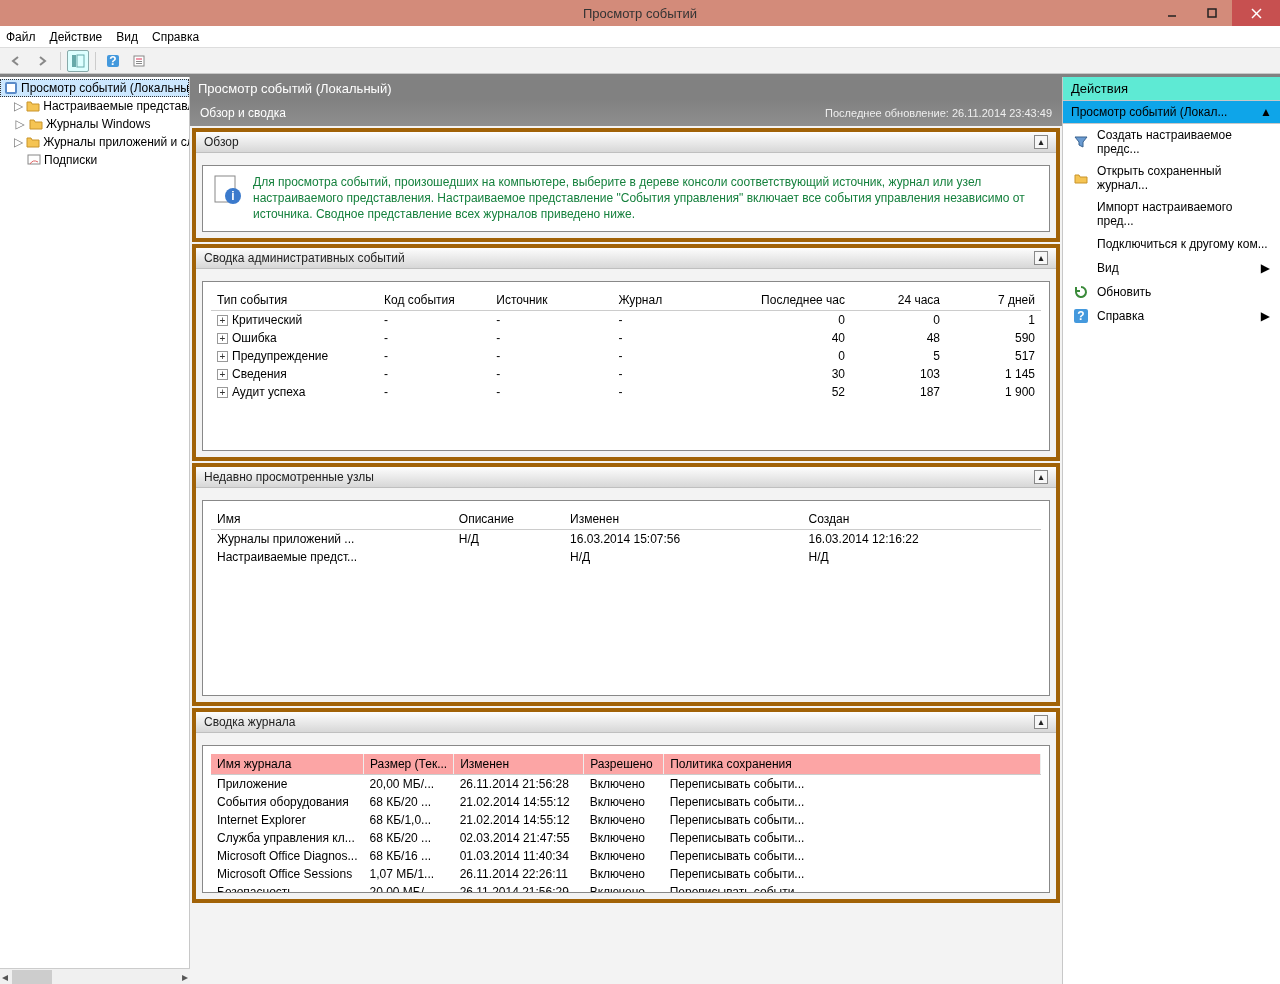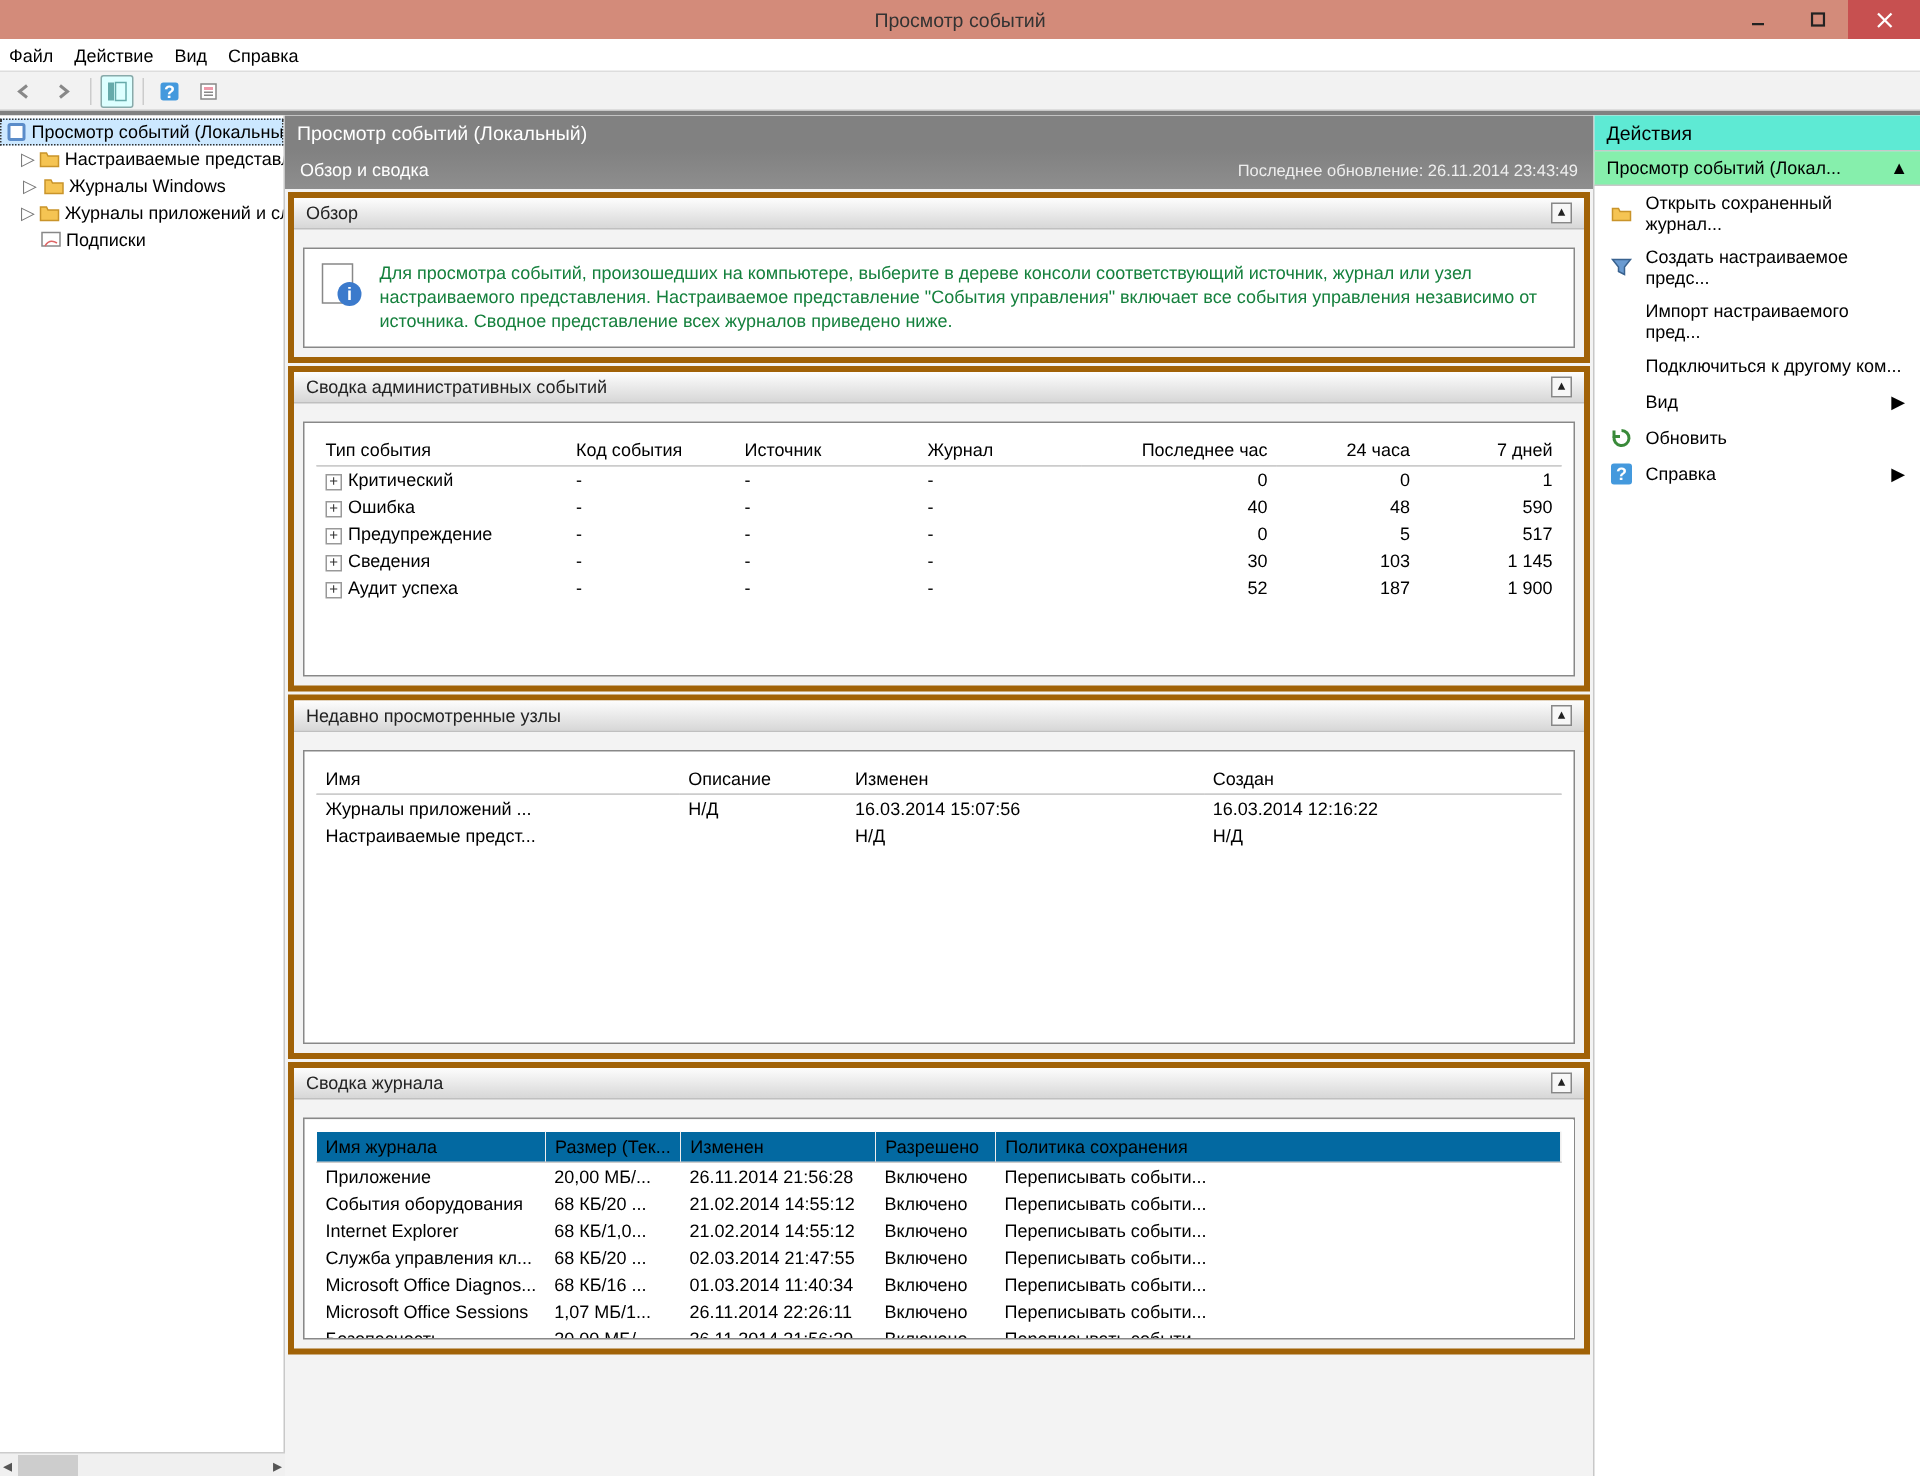--- a/index.html
+++ b/index.html
@@ -30,24 +30,24 @@
 .section-body { background: #fff; margin: 12px 6px 6px 6px; border: 1px solid #888; padding: 8px 8px 8px 8px; position: relative; }
 .overview-body { display: flex; gap: 10px; align-items: flex-start; }
 .infoicon { width: 32px; height: 40px; flex-shrink: 0; }
 .overview-text { font-size: 12px; line-height: 1.35; color: #15803d; padding-right: 8px;}
 .tbl { width: 100%; border-collapse: collapse; }
 .tbl th { text-align: left; font-weight: normal; padding: 3px 6px; border-bottom: 1px solid #ccc; font-size: 12px; white-space: nowrap;}
 .tbl td { padding: 2px 6px; font-size: 12px; white-space: nowrap; }
 .tbl .num { text-align: right; }
 .plusbox { display: inline-block; width: 11px; height: 11px; border: 1px solid #999; line-height: 9px; text-align: center; font-size: 10px; margin-right: 4px; color: #333; }
 .log-body { height: 148px; overflow-y: scroll; }
-.log-body .tbl th { position: sticky; top: 0; background: #0369a1; border-right:1px solid #eee;}
+.log-body .tbl th { position: sticky; top: 0; background: #fca5a5; border-right:1px solid #eee;}
 .rightpane { width: 218px; background: #fff; border-left: 1px solid #c8c8c8; display: flex; flex-direction: column; }
 .right-hdr { background: #5eead4; border-bottom: 1px solid #c8c8c8; padding: 4px 8px; font-size: 13px; }
-.right-sub { background: #86efac; padding: 4px 8px; display: flex; justify-content: space-between; align-items: center; font-size: 12px; border-bottom: 1px solid #c8c8c8;}
+.right-sub { background: #0ea5e9; padding: 4px 8px; display: flex; justify-content: space-between; align-items: center; font-size: 12px; border-bottom: 1px solid #c8c8c8;}
 .actions { list-style: none; }
 .actions li { display: flex; align-items: center; gap: 8px; padding: 4px 10px; cursor: default; }
 .actions .aic { width: 16px; height: 16px; flex-shrink: 0; display:inline-flex; align-items:center; justify-content:center;}
 .actions .arrow { margin-left: auto; color: #000; }
 .scrollbar-h { height: 16px; background: #f0f0f0; border-top: 1px solid #ccc; display:flex; align-items:center;}
 .scrollbar-h .thumb{ height:14px; background:#cdcdcd; width:40px; margin-left:2px;}
 .collapse-btn { width:14px; height:14px; border:1px solid #888; display:flex; align-items:center; justify-content:center; font-size:10px; line-height:10px; background:#f7f7f7;}
 .midscroll{ overflow:auto; flex:1;}
 svg{display:block;}
 </style>
@@ -378,32 +378,32 @@
   <div class="rightpane">
     <div class="right-hdr">Действия</div>
     <div class="right-sub">
       <span>Просмотр событий (Локал...</span>
       <span>▲</span>
     </div>
     <ul class="actions">
       <li>
           <span class="aic">
             <svg width="16" height="16">
+              <path d="M2 3h12l-4 5v5l-4-2V8z" fill="#6a9bd1" stroke="#39628f"></path>
+            </svg>
+          </span>
+          <span>Создать настраиваемое предс...</span>
+        </li>
+      <li>
+          <span class="aic">
+            <svg width="16" height="16">
               <path d="M2 5h4l1 2h7v6H2z" fill="#f5c453" stroke="#c9942a"></path>
             </svg>
           </span>
           <span>Открыть сохраненный журнал...</span>
-        </li>
-      <li>
-          <span class="aic">
-            <svg width="16" height="16">
-              <path d="M2 3h12l-4 5v5l-4-2V8z" fill="#6a9bd1" stroke="#39628f"></path>
-            </svg>
-          </span>
-          <span>Создать настраиваемое предс...</span>
         </li>
       <li>
           <span class="aic"></span>
           <span>Импорт настраиваемого пред...</span>
         </li>
       <li>
           <span class="aic"></span>
           <span>Подключиться к другому ком...</span>
         </li>
       <li>

